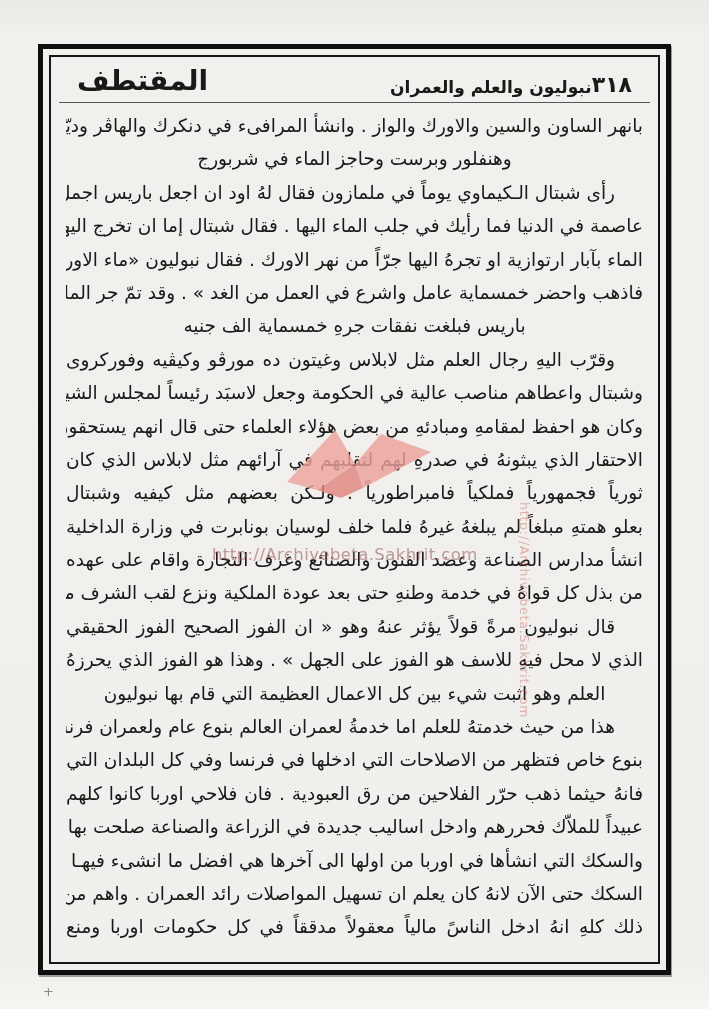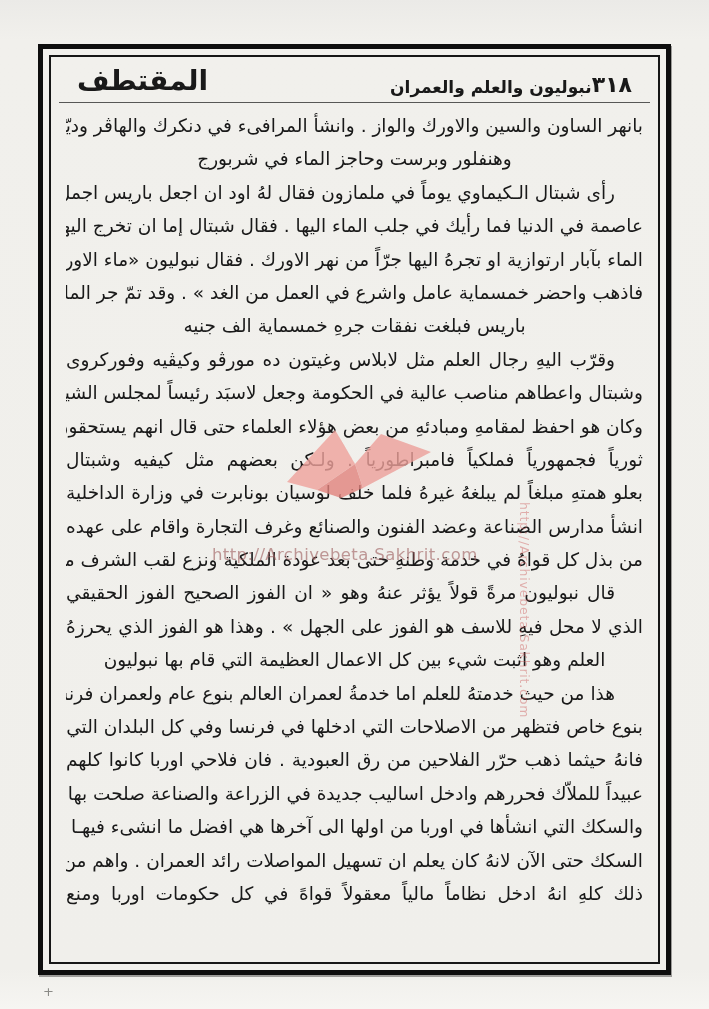--- a/index.html
+++ b/index.html
@@ -80,34 +80,35 @@
         <div class="line">بانهر الساون والسين والاورك والواز . وانشأ المرافىء في دنكرك والهاڤر وديّب</div>
         <div class="line center">وهنفلور وبرست وحاجز الماء في شربورج</div>
         <div class="line indent">رأى شبتال الـكيماوي يوماً في ملمازون فقال لهُ اود ان اجعل باريس اجمل</div>
         <div class="line">عاصمة في الدنيا فما رأيك في جلب الماء اليها . فقال شبتال إما ان تخرج اليهـا</div>
         <div class="line">الماء بآبار ارتوازية او تجرهُ اليها جرّاً من نهر الاورك . فقال نبوليون «ماء الاورك</div>
         <div class="line">فاذهب واحضر خمسماية عامل واشرع في العمل من الغد » . وقد تمّ جر الماء الى</div>
         <div class="line center">باريس فبلغت نفقات جرهِ خمسماية الف جنيه</div>
         <div class="line indent">وقرّب اليهِ رجال العلم مثل لابلاس وغيتون ده مورڤو وكيڤيه وفوركروى</div>
         <div class="line">وشبتال واعطاهم مناصب عالية في الحكومة وجعل لاسبَد رئيساً لمجلس الشيوخ .</div>
         <div class="line">وكان هو احفظ لمقامهِ ومبادئهِ من بعض هؤلاء العلماء حتى قال انهم يستحقون</div>
+        <div class="line">الاحتقار الذي يبثونهُ في صدرهِ لهم لتقلبهم في آرائهم مثل لابلاس الذي كان</div>
         <div class="line">ثورياً فجمهورياً فملكياً فامبراطورياً . ولـكن بعضهم مثل كيفيه وشبتال</div>
         <div class="line">بعلو همتهِ مبلغاً لم يبلغهُ غيرهُ فلما خلف لوسيان بونابرت في وزارة الداخلية</div>
         <div class="line">انشأ مدارس الصناعة وعضد الفنون والصنائع وغرف التجارة واقام على عهده</div>
         <div class="line">من بذل كل قواهُ في خدمة وطنهِ حتى بعد عودة الملكية ونزع لقب الشرف منهُ</div>
         <div class="line indent">قال نبوليون مرةً قولاً يؤثر عنهُ وهو « ان الفوز الصحيح الفوز الحقيقي</div>
         <div class="line">الذي لا محل فيهِ للاسف هو الفوز على الجهل » . وهذا هو الفوز الذي يحرزهُ</div>
         <div class="line center">العلم وهو اثبت شيء بين كل الاعمال العظيمة التي قام بها نبوليون</div>
         <div class="line indent">هذا من حيث خدمتهُ للعلم اما خدمةُ لعمران العالم بنوع عام ولعمران فرنسا</div>
         <div class="line">بنوع خاص فتظهر من الاصلاحات التي ادخلها في فرنسا وفي كل البلدان التي فتحها.</div>
         <div class="line">فانهُ حيثما ذهب حرّر الفلاحين من رق العبودية . فان فلاحي اوربا كانوا كلهم</div>
         <div class="line">عبيداً للملاّك فحررهم وادخل اساليب جديدة في الزراعة والصناعة صلحت بها حالهم.</div>
         <div class="line">والسكك التي انشأها في اوربا من اولها الى آخرها هي افضل ما انشىء فيهـا من</div>
         <div class="line">السكك حتى الآن لانهُ كان يعلم ان تسهيل المواصلات رائد العمران . واهم من</div>
-        <div class="line">ذلك كلهِ انهُ ادخل نظاماً مالياً معقولاً قواهً في كل حكومات اوربا ومنع</div>
+        <div class="line">ذلك كلهِ انهُ ادخل الناسً مالياً معقولاً مدققاً في كل حكومات اوربا ومنع</div>
       </div>
 
     </div>
   </div>
 
   <div class="logo-watermark">
     <svg width="152" height="80" viewBox="0 0 152 80" xmlns="http://www.w3.org/2000/svg">
       <polygon points="4,58 52,6 72,40 34,66" fill="#efa29c"></polygon>
       <polygon points="72,40 98,10 148,28 80,64" fill="#eda09a"></polygon>
       <polygon points="34,66 72,40 80,64 58,74" fill="#e2837d"></polygon>

